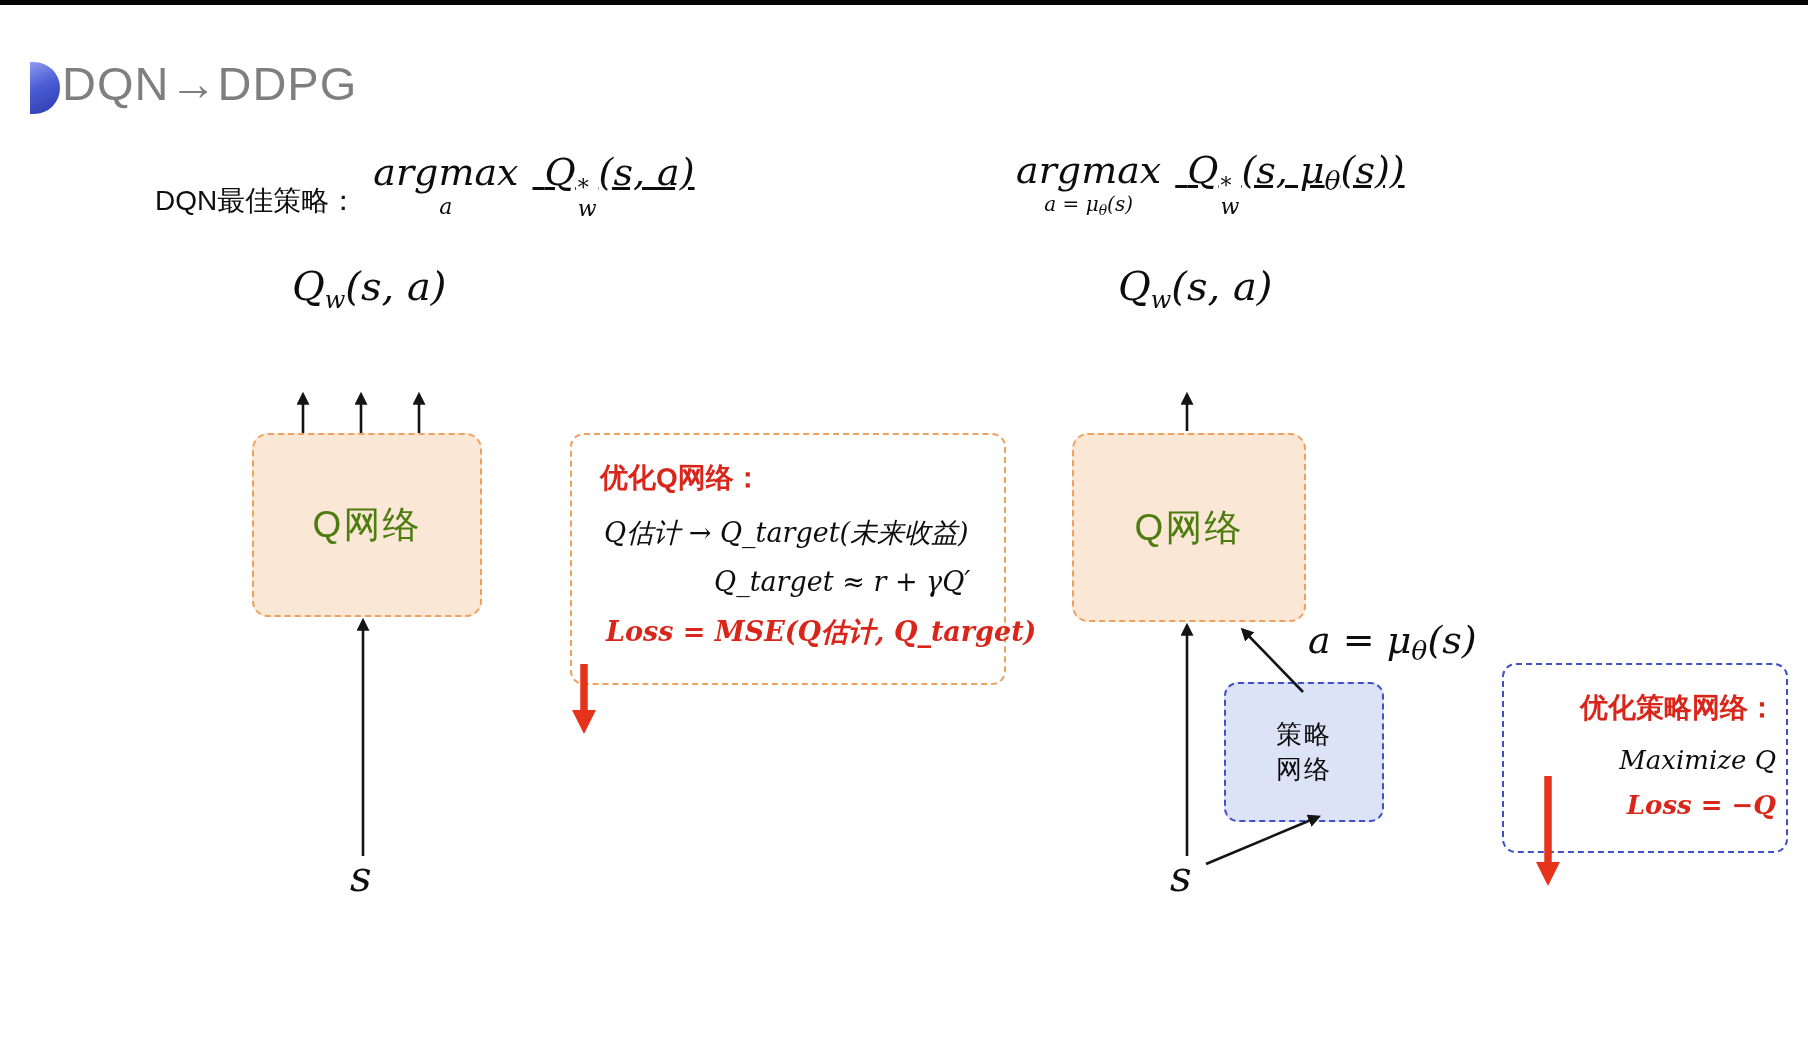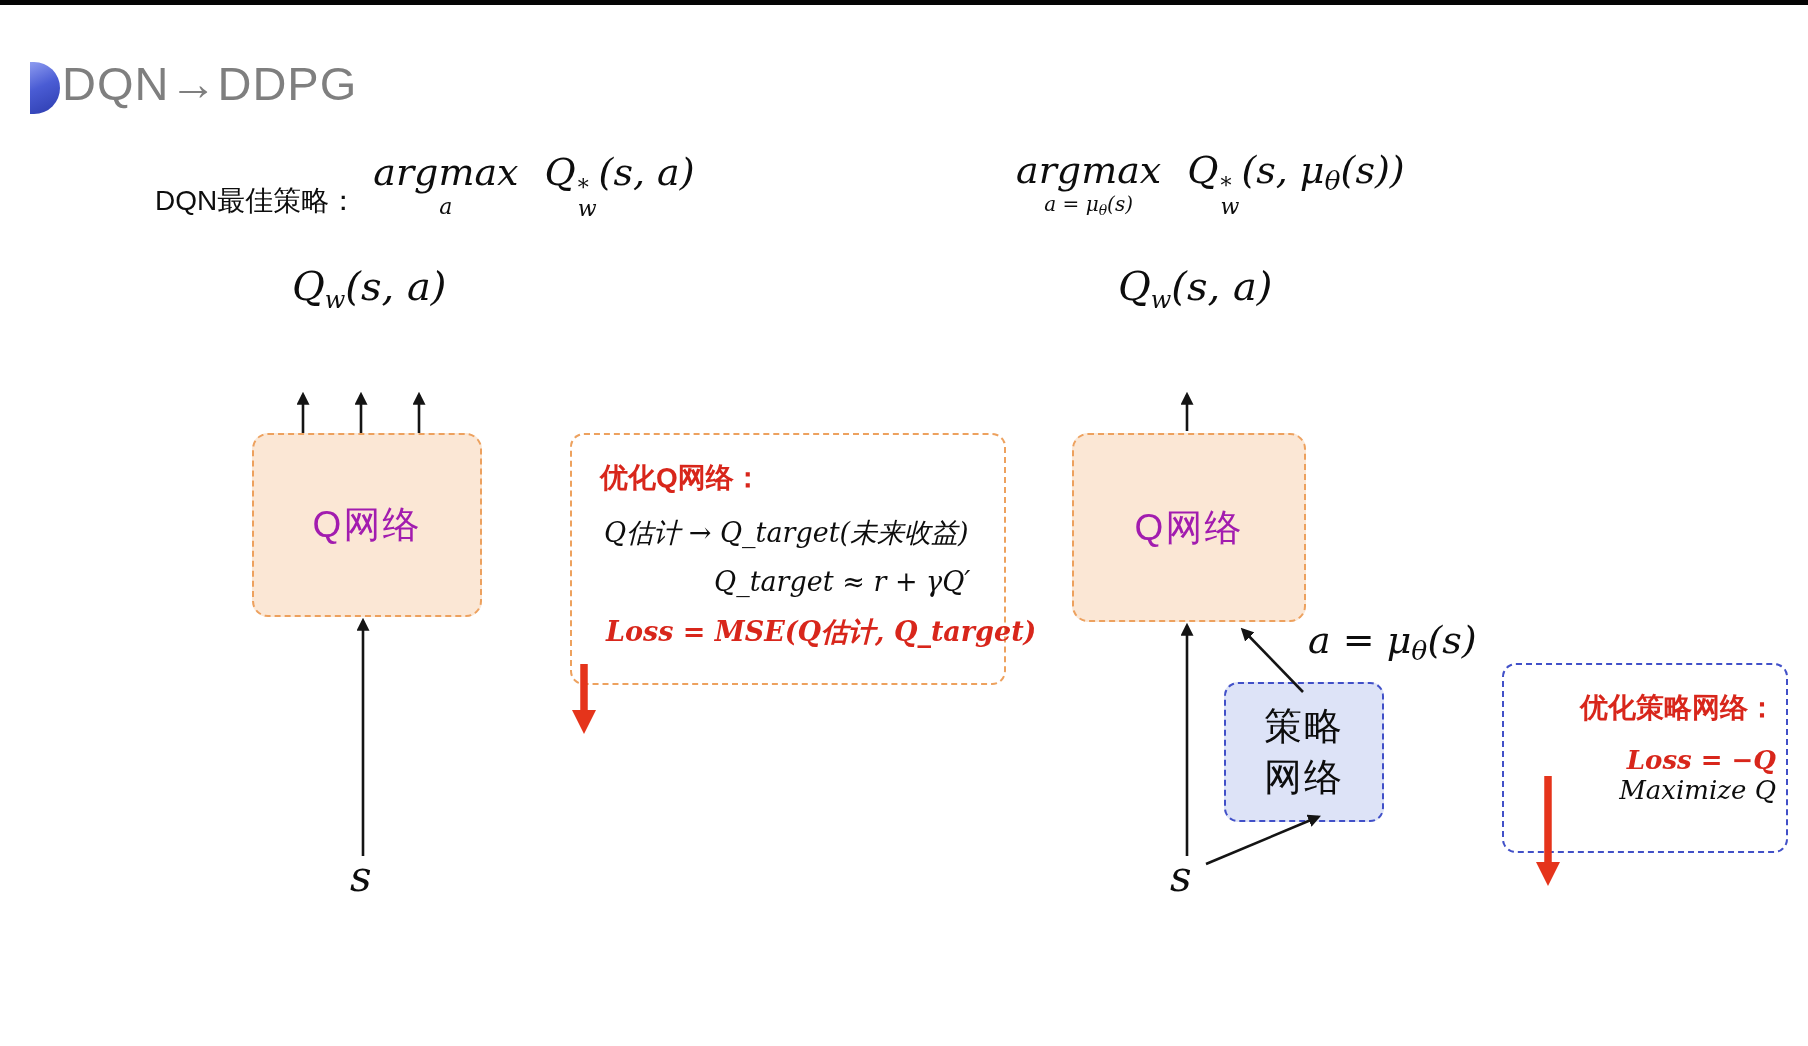--- a/index.html
+++ b/index.html
@@ -20,21 +20,21 @@
     position:absolute;left:62px;top:56px;margin:0;
     font-size:47px;font-weight:500;color:#7f7f7f;letter-spacing:1px;
   }
 
   
   .policy-header{position:absolute;display:flex;align-items:flex-end;}
   .policy-header.left{left:155px;top:150px;}
   .policy-header.right{left:1000px;top:148px;}
   .policy-label{font-size:28px;color:#0d0d0d;padding-top:9px;white-space:nowrap;}
   .math{font-family:"DejaVu Serif",serif;font-style:italic;color:#0d0d0d;}
-  .formula-lg{font-size:38px;margin-left:16px;white-space:nowrap;}
+  .formula-lg{font-size:38px;margin-left:16px;white-space:nowrap;text-decoration:underline;}
   .argmax-wrap{position:relative;display:inline-block;margin-right:14px;}
   .under-label{
     position:absolute;top:100%;left:50%;transform:translateX(-50%);
     margin-top:0px;font-size:22px;white-space:nowrap;
   }
   .under-label.small{font-size:20px;}
   .supsub{
     display:inline-flex;flex-direction:column;align-items:flex-start;
     font-size:0.58em;line-height:0.95;vertical-align:-0.45em;margin:0 2px 0 2px;
   }
@@ -43,29 +43,29 @@
 
   
   .out-formula{position:absolute;font-size:40px;white-space:nowrap;}
   .out-formula.left{left:292px;top:263px;}
   .out-formula.right{left:1118px;top:263px;}
 
   
   .qnet-box{
     position:absolute;background:#fbe7d5;border:2.5px dashed #eda15e;border-radius:16px;
     display:flex;align-items:center;justify-content:center;
-    font-size:37px;color:#a21caf;letter-spacing:2px;
+    font-size:37px;color:#4d7c0f;letter-spacing:2px;
   }
   .qnet-box.left{left:252px;top:433px;width:226px;height:180px;}
   .qnet-box.right{left:1072px;top:433px;width:230px;height:185px;}
   .policy-net-box{
     position:absolute;left:1224px;top:682px;width:156px;height:136px;
     background:#dde3f7;border:2.5px dashed #4150c8;border-radius:14px;
     display:flex;align-items:center;justify-content:center;text-align:center;
-    font-size:38px;line-height:1.35;color:#0d0d0d;white-space:pre-line;letter-spacing:2px;
+    font-size:26px;line-height:1.35;color:#0d0d0d;white-space:pre-line;letter-spacing:2px;
   }
 
   
   .opt-box{position:absolute;background:#ffffff;border-radius:14px;box-sizing:border-box;}
   .opt-box.orange{
     left:570px;top:433px;width:436px;height:252px;
     border:2.5px dashed #eda15e;padding:24px 26px 0 26px;
   }
   .opt-box.blue{
     left:1502px;top:663px;width:286px;height:190px;
@@ -149,22 +149,22 @@
 
   <div class="opt-box orange">
     <div class="opt-title">优化Q网络：</div>
     <div class="math opt-line l1">Q估计 → Q_target(未来收益)</div>
     <div class="math opt-line l2">Q_target ≈ r + γQ′</div>
     <div class="math opt-line l3 red-text">Loss = MSE(Q估计, Q_target)</div>
   </div>
 
   <div class="opt-box blue">
     <div class="opt-title">优化策略网络：</div>
+    <div class="math opt-line l1">Maximize Q</div>
     <div class="math opt-line l2 red-text">Loss = −Q</div>
-    <div class="math opt-line l1">Maximize Q</div>
   </div>
 
   <div class="math action-label">
     <span>a = μ</span><span class="subsm">θ</span><span>(s)</span>
   </div>
 
   <div class="math state-label left">s</div>
   <div class="math state-label right">s</div>
 
   <svg class="arrows" viewBox="0 0 1808 1046">

